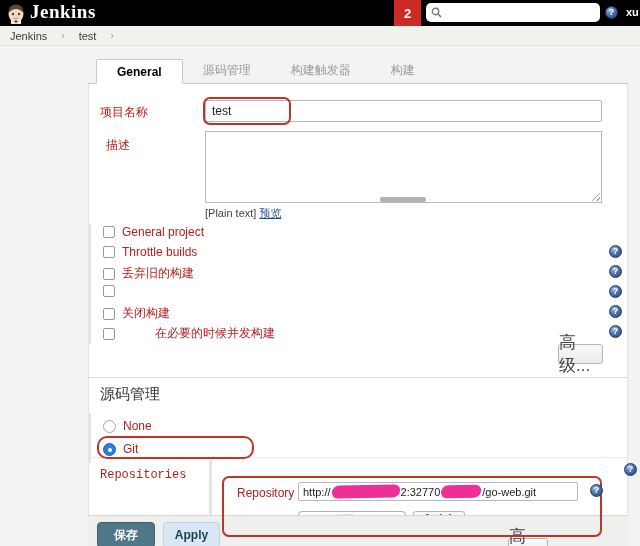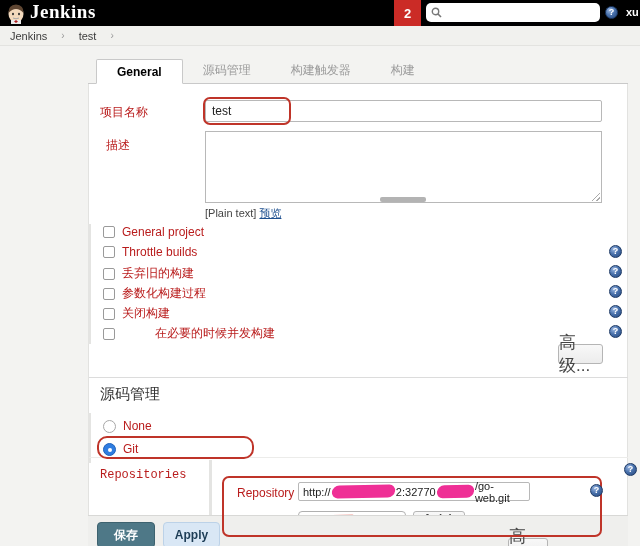--- a/index.html
+++ b/index.html
@@ -163,21 +163,20 @@
 <div class="abs row" style="left:103px; top:245px;">
   <span class="cb"></span>
   <span class="flabel">Throttle builds</span>
 </div>
 <div class="abs row" style="left:103px; top:265px;">
   <span class="cb"></span>
   <span class="flabel">丢弃旧的构建</span>
 </div>
 <div class="abs row" style="left:103px; top:285px;">
   <span class="cb"></span>
-  <span class="flabel">参数化构建过程</span>
 </div>
 <div class="abs row" style="left:103px; top:305px;">
   <span class="cb"></span>
   <span class="flabel">关闭构建</span>
 </div>
 <div class="abs row" style="left:103px; top:325px;gap:40px;">
   <span class="cb"></span>
   <span class="flabel">在必要的时候并发构建</span>
 </div>
 
@@ -206,21 +205,21 @@
 <div class="abs anno" style="left:97px; top:436px; width:157px; height:23px; border-radius:10px;"></div>
 
 <div class="abs divider" style="left:89px; top:457px; width:539px; background:#ececea;"></div>
 
 <div class="abs flabel" style="left:100px; top:468px;font-family:Liberation Mono, monospace;">Repositories</div>
 <span class="abs help" style="left:624px; top:463px;">?</span>
 
 <div class="abs vbar" style="left:209px; top:460px; height:80px;"></div>
 
 <div class="abs flabel" style="left:237px; top:486px;">Repository URL</div>
-<div class="abs tinput" style="left:298px; top:482px; width:232px; height:19px; font-size:11px; padding:0 4px; gap:1px;">
+<div class="abs tinput" style="left:298px; top:482px; width:280px; height:19px; font-size:11px; padding:0 4px; gap:1px;">
   <span>http://</span>
   <span class="scribble scrib-pink" style="width:68px; height:13px;"></span>
   <span>2:32770</span>
   <span class="scribble scrib-pink" style="width:40px; height:13px;"></span>
   <span>/go-web.git</span>
 </div>
 <span class="abs help" style="left:590px; top:484px; z-index:13;">?</span>
 
 <div class="abs flabel" style="left:237px; top:516px;">Credentials</div>
 <div class="abs selectbox" style="left:298px; top:511px; width:108px; height:20px;">

